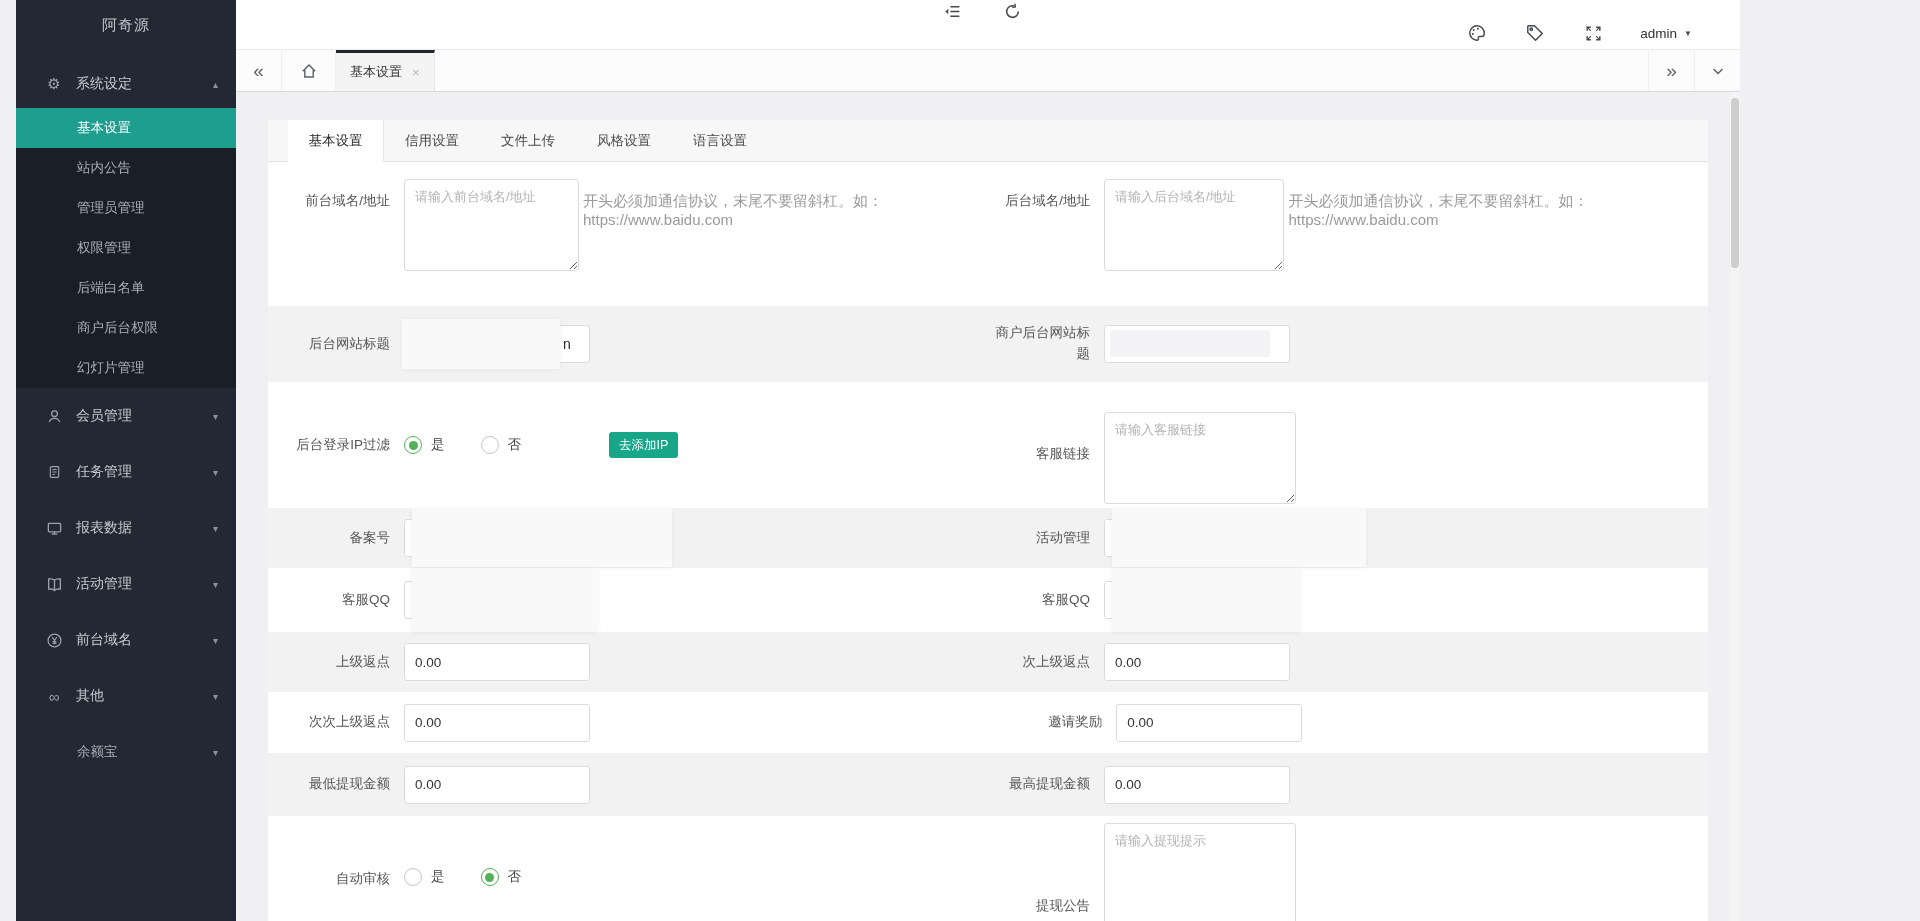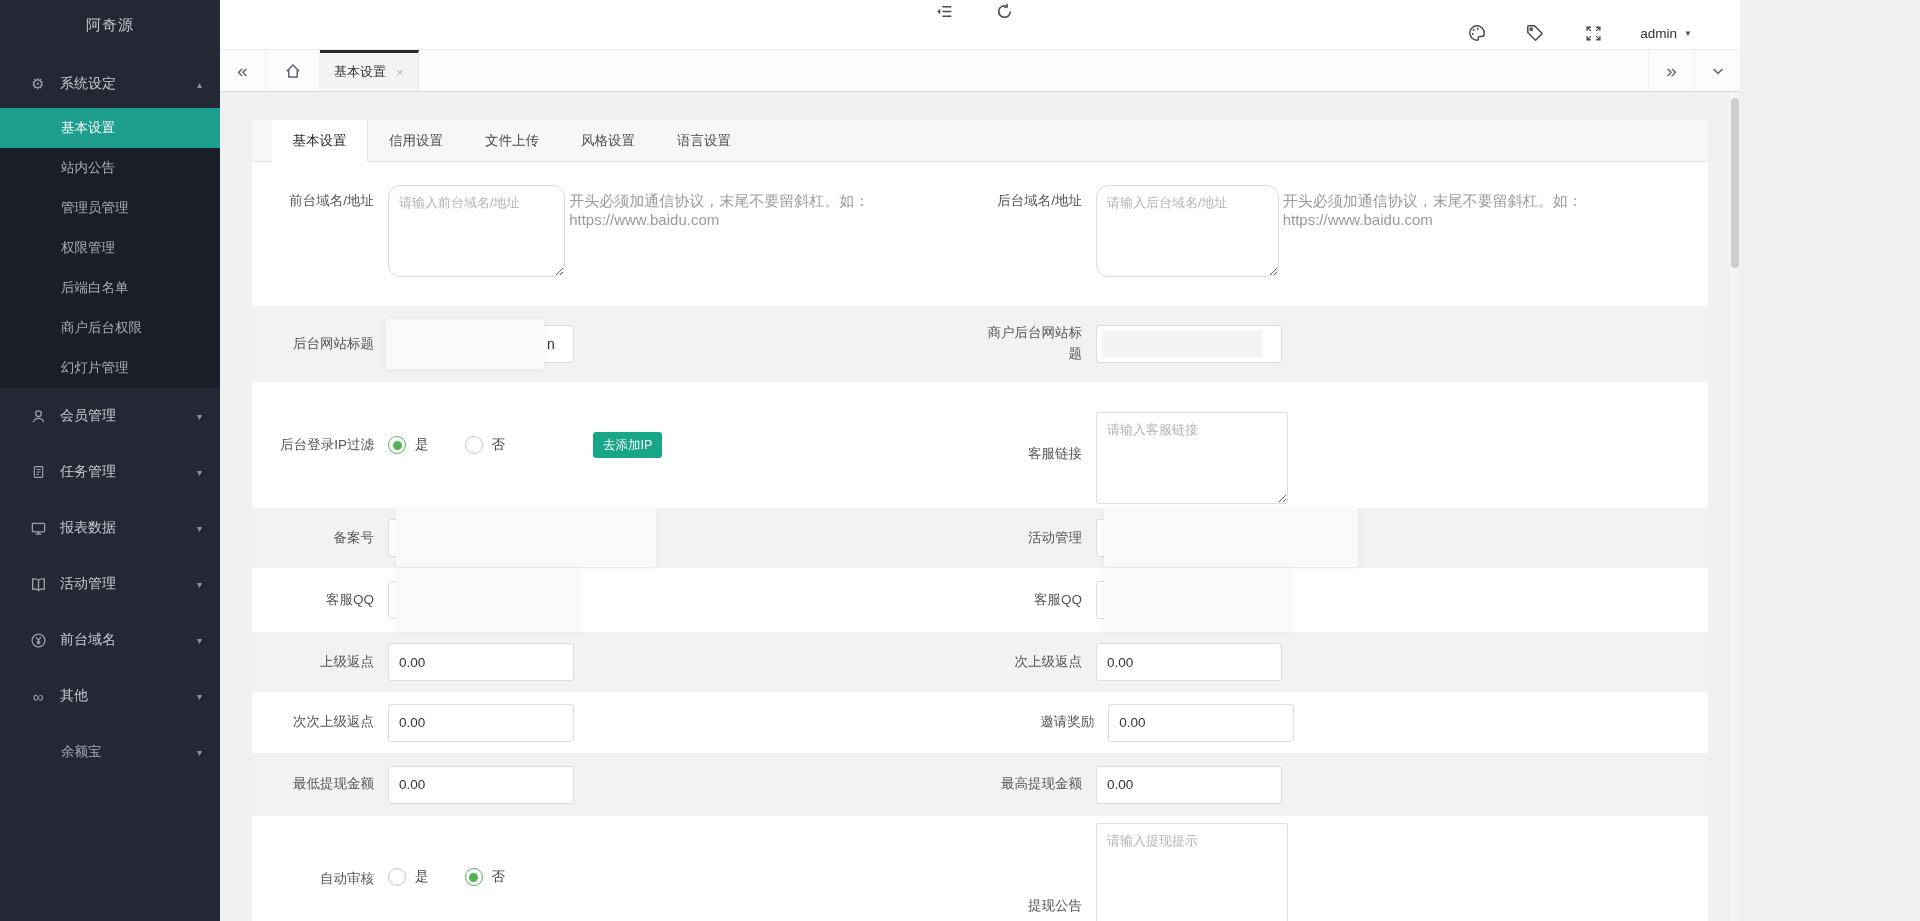--- a/index.html
+++ b/index.html
@@ -1,18 +1,18 @@
 <!DOCTYPE html>
 <html><head>
 <meta charset="utf-8">
 <style>
   * { margin:0; padding:0; box-sizing:border-box; }
   html,body { width:1920px; height:921px; overflow:hidden; font-family:"Liberation Sans","DejaVu Sans",sans-serif; background:#f0f0f2; }
 
-  .app { width:1740px; height:921px; display:flex; }
+  .app { width:1740px; height:921px; display:flex;padding-left:16px; }
 
   
   .sidebar { width:220px; height:100%; background:#232834; flex:none; }
   .brand { height:50px; line-height:50px; text-align:center; color:#c3c6cc; font-size:15px; letter-spacing:1px; }
   .parent-item { height:48px; display:flex; align-items:center; padding:0 18px 0 28px; color:#c6c9cf; font-size:14px; cursor:pointer; }
   .parent-item.first { margin-top:10px; }
   .p-icon { width:20px; margin-right:12px; color:#9ca1aa; font-size:15px; display:inline-flex; justify-content:center; align-items:center; }
   .p-icon svg { stroke:#9ca1aa; }
   .chev { margin-left:auto; font-size:10px; color:#8d929b; }
   .top-item { height:56px; }
@@ -54,21 +54,21 @@
   .frow.gray { background:#f2f2f2; }
   .fcell { width:50%; display:flex; align-items:center; padding-left:20px; }
   .fcell.rightcol { padding-left:0; }
   .fcell.top { align-items:flex-start; }
   .flabel { width:102px; min-width:102px; text-align:right; color:#555; margin-right:14px; font-size:13.5px; line-height:1.55; }
   .fcell.top .flabel { margin-top:29px; }
   .fcell.top3 .flabel { margin-top:19px; }
   .fcell.top9 .flabel { margin-top:30px; }
   .fctrl { position:relative; display:flex; align-items:center; }
   .ftext { width:192px; height:92px; padding:8px 10px; border:1px solid #dcdcdc; border-radius:3px; font-size:13px; color:#333; resize:both; font-family:inherit; background:#fff; }
-  .fcell.top .ftext { margin-top:23px;border-radius:12px; }
+  .fcell.top .ftext { margin-top:17px; }
   .fcell.top3 .ftext { margin-top:25px; }
   .fcell.top9 .ftext { margin-top:24px; height:160px; }
   .finput { width:186px; height:38px; border:1px solid #dcdcdc; border-radius:3px; padding:0 10px; font-size:13.5px; color:#333; background:#fff; }
   textarea::placeholder, input::placeholder { color:#b3b3b3; }
   .fhint { color:#9a9a9a; font-size:15px; margin-left:4px; }
   .fcell.top .fhint { margin-top:30px; }
 
   .redact { position:absolute; background:#f9f9fa; box-shadow:0 1px 6px rgba(0,0,0,.05); z-index:2; }
   .frag { position:absolute; left:159px; top:50%; transform:translateY(-50%); font-size:14px; color:#2b2b2b; z-index:3; }
   .redact-inner { position:absolute; left:6px; top:5px; width:160px; height:27px; background:#f4f4f6; z-index:2; }

